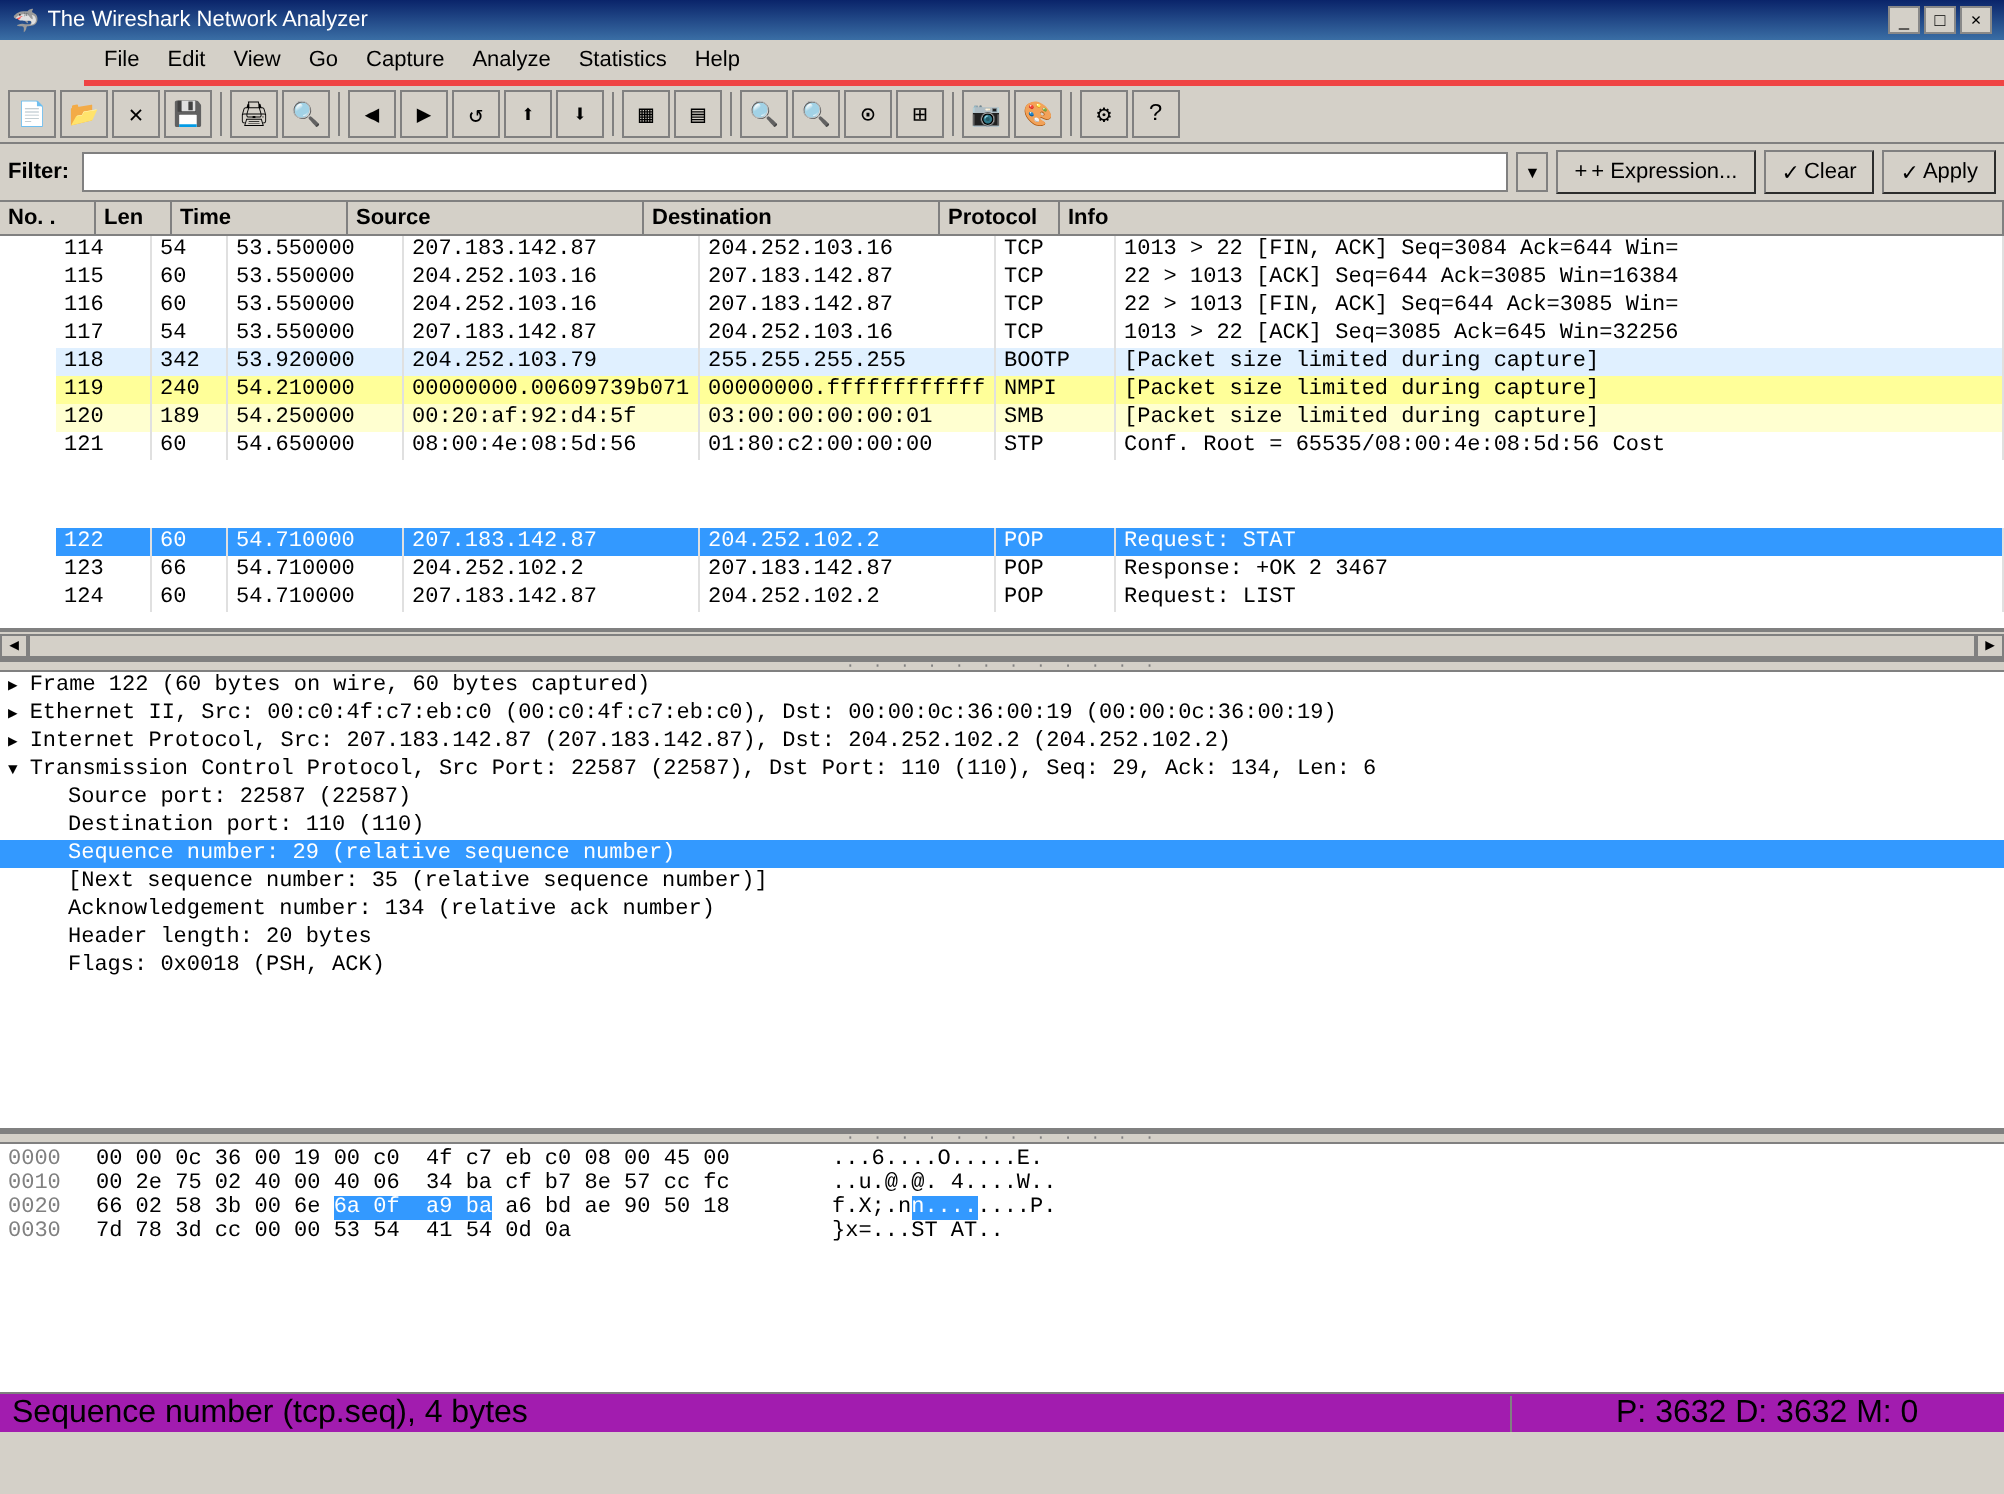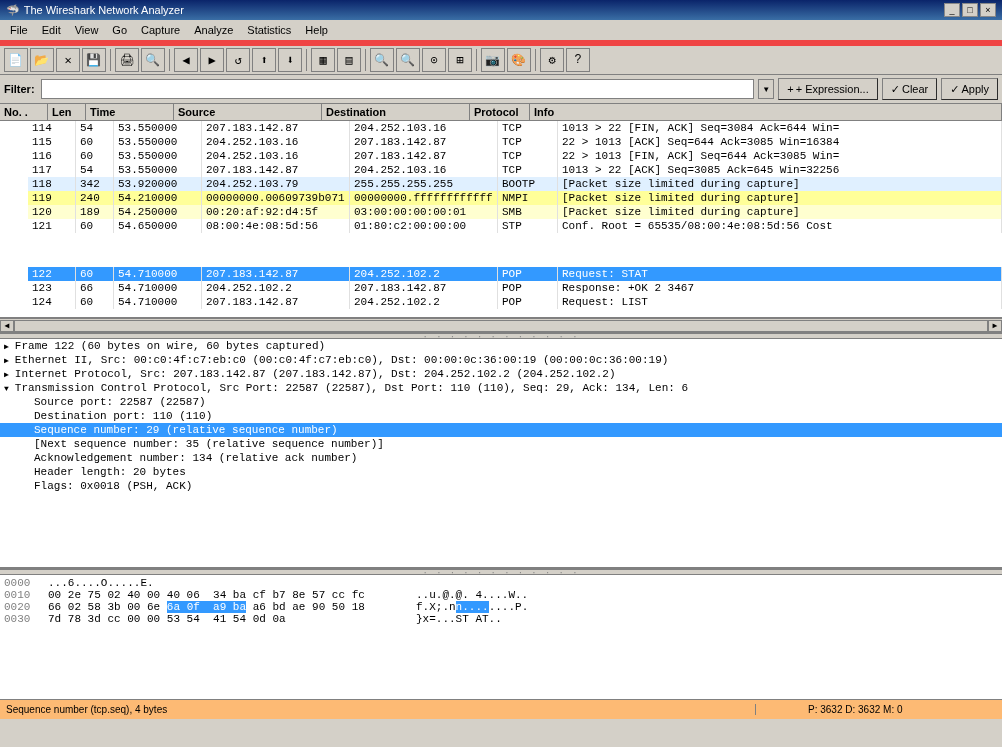--- a/index.html
+++ b/index.html
@@ -29,26 +29,27 @@
       background: #d4d0c8;
       border: 1px solid #888;
       font-size: 9px;
       display: flex; align-items: center; justify-content: center;
       cursor: pointer;
       color: #000;
     }
     
     #menu-bar {
       background: #d4d0c8;
-      border-bottom: 6px solid #ef4444;
+      border-bottom: 3px solid #ef4444;
       padding: 2px 4px;
       display: flex;
       gap: 2px;
       font-family: Tahoma, sans-serif;
       font-size: 11px;
+      margin-left: 42px;
     }
     .menu-item {
       padding: 2px 6px;
       cursor: pointer;
     }
     
     #toolbar {
       background: #d4d0c8;
       border-bottom: 1px solid #808080;
       padding: 2px 4px;
@@ -201,25 +202,25 @@
       display: flex;
       gap: 8px;
       white-space: pre;
     }
     .hex-offset { color: #808080; width: 36px; }
     .hex-bytes { width: 360px; }
     .hex-ascii { color: #000; }
     .hex-highlight { background: #3399ff; color: white; }
     
     #status-bar {
-      background: #fdba74;
+      background: #a21caf;
       border-top: 1px solid #808080;
       display: flex;
       font-family: Tahoma, sans-serif;
-      font-size: 10px;
+      font-size: 16px;
       height: 20px;
       align-items: center;
       justify-content: space-between;
     }
     #status-left {
       flex: 1;
       padding: 0 6px;
       border-right: 1px solid #808080;
     }
     #status-right {
@@ -492,20 +493,21 @@
     </div>
   </div>
 
 <div class="resize-handle">
   <span class="resize-dots">· · · · · · · · · · · ·</span>
 </div>
 
 <div id="hex-dump">
   <div class="hex-row">
     <span class="hex-offset">0000</span>
+    <span class="hex-bytes">00 00 0c 36 00 19 00 c0  4f c7 eb c0 08 00 45 00</span>
     <span class="hex-ascii">...6....O.....E.</span>
   </div>
   <div class="hex-row">
     <span class="hex-offset">0010</span>
     <span class="hex-bytes">00 2e 75 02 40 00 40 06  34 ba cf b7 8e 57 cc fc</span>
     <span class="hex-ascii">..u.@.@. 4....W..</span>
   </div>
   <div class="hex-row">
     <span class="hex-offset">0020</span>
     <span class="hex-bytes">66 02 58 3b 00 6e <span class="hex-highlight">6a 0f  a9 ba</span> a6 bd ae 90 50 18</span>

